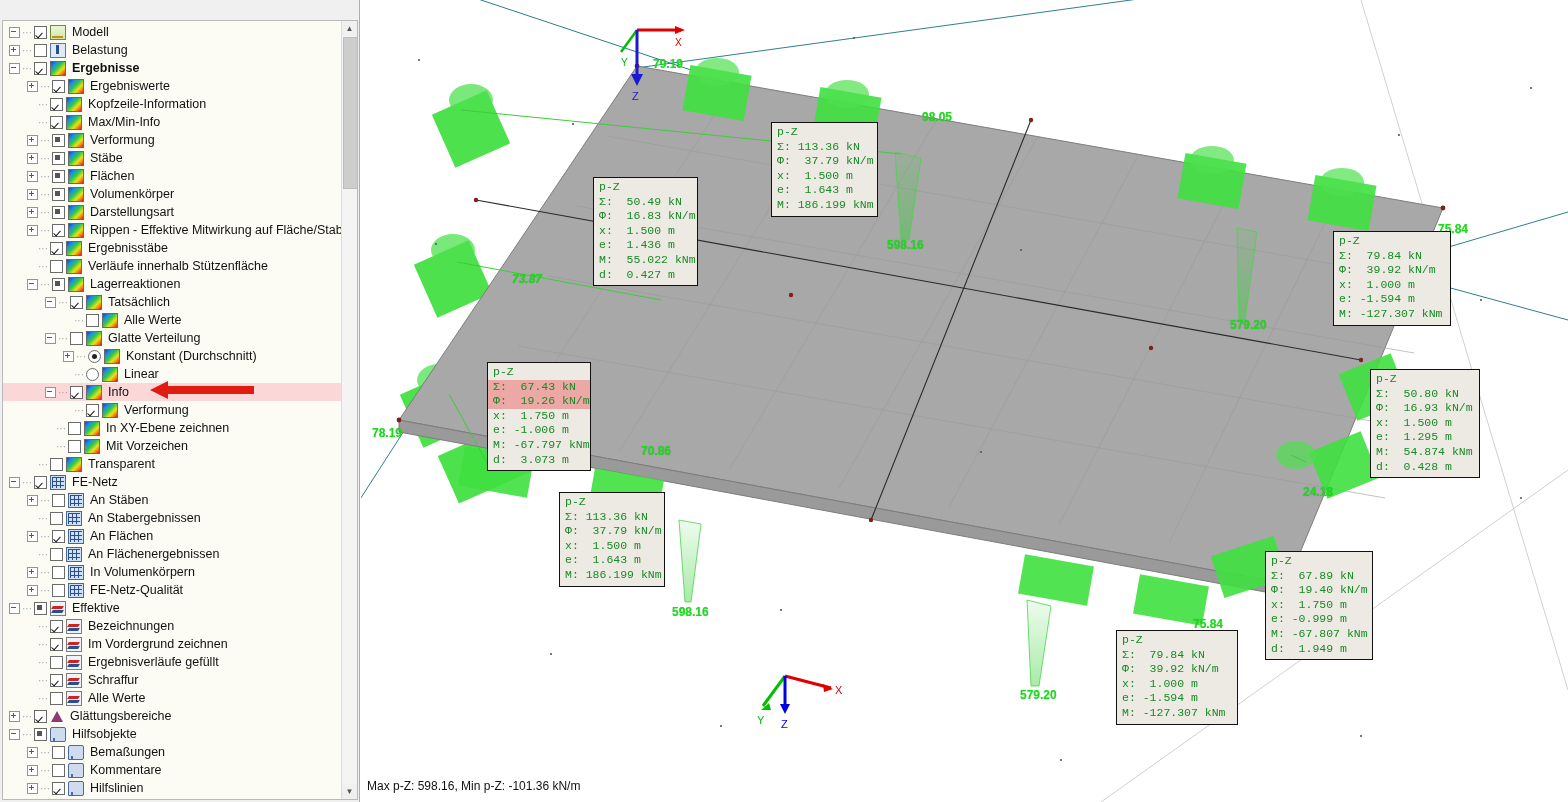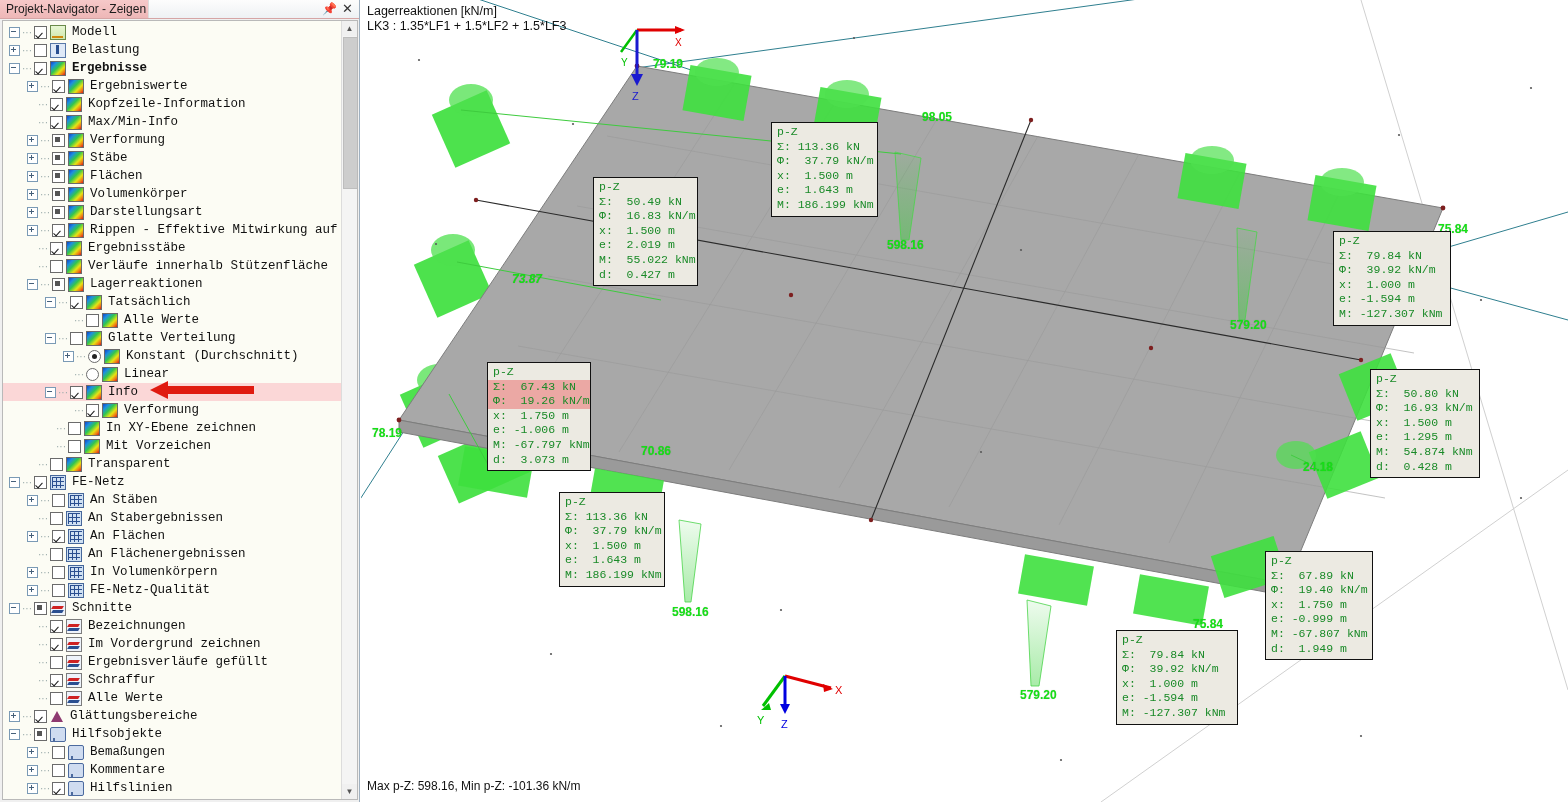--- a/index.html
+++ b/index.html
@@ -109,21 +109,21 @@
   .ic-cut{background:#eef3fa;border:1px solid #7c7c7c;}
   .ic-cut::after{content:"";position:absolute;left:1px;top:4px;width:11px;height:3px;background:#cf2222;transform:skewX(-30deg);}
   .ic-cut::before{content:"";position:absolute;left:1px;top:8px;width:11px;height:3px;background:#2a4f90;transform:skewX(-30deg);}
   .ic-smooth{width:14px;height:13px;}
   .ic-smooth::after{
     content:"";position:absolute;left:1px;top:1px;border-left:6px solid transparent;
     border-right:6px solid transparent;border-bottom:11px solid #8e3a70;
   }
   .ic-help{background:#cfdcf0;border:1px solid #4b6a9e;border-radius:2px 2px 2px 0;}
   .ic-help::after{content:"";position:absolute;left:2px;top:10px;width:2px;height:4px;background:#4b6a9e;}
-  .tlabel{padding-left:2px;font-family:Liberation Mono, monospace;}
+  .tlabel{padding-left:2px;}
   #nav-scroll{
     position:absolute;right:0;top:0;width:15px;height:778px;background:#f4f4f4;
     border-left:1px solid #dcdcdc;
   }
   #nav-scroll .sb-up,#nav-scroll .sb-dn{
     position:absolute;left:0;width:15px;height:15px;background:#f0f0f0;
     display:flex;align-items:center;justify-content:center;font-size:8px;color:#555;
   }
   #nav-scroll .sb-up{top:0;}
   #nav-scroll .sb-dn{bottom:0;}
@@ -167,26 +167,20 @@
   }
   #axes{position:absolute;left:392px;top:658px;width:100px;height:80px;z-index:35;}
 </style>
 </head>
 <body>
 
 <div id="app">
 
   <div id="navigator">
 
-    <div id="nav-titlebar">
-      <div id="nav-title-fill"></div>
-      <span id="nav-title">Projekt-Navigator - Zeigen</span>
-      <span class="nav-btn" id="nav-pin">📌</span>
-      <span class="nav-btn" id="nav-close">✕</span>
-    </div>
 
     <div id="nav-tree-wrap">
       <div id="nav-tree">
           <div class="trow" style="padding-left: 6px;">
             <span class="expander"></span>
             <span class="dots">···</span>
             <span class="cbox checked"></span>
             <span class="ticon ic-model"></span>
             <span class="tlabel">Modell</span>
           </div>
@@ -405,21 +399,21 @@
             <span class="dots">···</span>
             <span class="cbox"></span>
             <span class="ticon ic-mesh"></span>
             <span class="tlabel">FE-Netz-Qualität</span>
           </div>
           <div class="trow" style="padding-left: 6px;">
             <span class="expander"></span>
             <span class="dots">···</span>
             <span class="cbox partial"></span>
             <span class="ticon ic-cut"></span>
-            <span class="tlabel">Schnitte</span>
+            <span class="tlabel">Effektive</span>
           </div>
           <div class="trow" style="padding-left: 24px;">
             <span class="expander none"></span>
             <span class="dots">···</span>
             <span class="cbox checked"></span>
             <span class="ticon ic-cut"></span>
             <span class="tlabel">Bezeichnungen</span>
           </div>
           <div class="trow" style="padding-left: 24px;">
             <span class="expander none"></span>
@@ -492,24 +486,20 @@
       </div>
     </div>
 
     <svg id="nav-arrow" style="position:absolute;left:130px;top:381px;width:125px;height:20px;z-index:9;">
       <polygon points="38,5 124,5 124,13 38,13 38,18 20,9 38,0" fill="#e01b10"></polygon>
     </svg>
   </div>
 
   <div id="viewport">
 
-    <div id="vp-header">
-      <div>Lagerreaktionen [kN/m]</div>
-      <div>LK3 : 1.35*LF1 + 1.5*LF2 + 1.5*LF3</div>
-    </div>
 
     <svg id="slab" viewBox="0 0 1207 802" preserveAspectRatio="none">
       <defs>
         <linearGradient id="gArrow" x1="0" y1="0" x2="0" y2="1">
           <stop offset="0%" stop-color="#30d030" stop-opacity="0.08"></stop>
           <stop offset="100%" stop-color="#30d030" stop-opacity="0.42"></stop>
         </linearGradient>
       </defs>
 
       <g stroke="#2f7f8f" stroke-width="1" fill="none">
@@ -639,21 +629,21 @@
     </svg>
 
     <div id="labels">
         <div class="glabel" style="left: 11px; top: 426px;">78.19</div>
         <div class="glabel" style="left: 292px; top: 57px;">79.19</div>
         <div class="glabel" style="left: 151px; top: 272px; font-style: italic;">73.87</div>
         <div class="glabel" style="left: 561px; top: 110px;">98.05</div>
         <div class="glabel" style="left: 526px; top: 238px;">598.16</div>
         <div class="glabel" style="left: 869px; top: 318px;">579.20</div>
         <div class="glabel" style="left: 1077px; top: 222px;">75.84</div>
-        <div class="glabel" style="left: 942px; top: 460px;">24.18</div>
+        <div class="glabel" style="left: 942px; top: 485px;">24.18</div>
         <div class="glabel" style="left: 311px; top: 605px;">598.16</div>
         <div class="glabel" style="left: 280px; top: 444px;">70.86</div>
         <div class="glabel" style="left: 659px; top: 688px;">579.20</div>
         <div class="glabel" style="left: 832px; top: 617px;">75.84</div>
       </div>
 
     <svg id="axes" viewBox="0 0 100 80">
       <line x1="32" y1="18" x2="78" y2="30" stroke="#e00000" stroke-width="3"></line>
       <polygon points="80,31 70,26 71,34" fill="#e00000"></polygon>
       <text x="82" y="36" fill="#e00000" font-size="11" font-family="Liberation Sans, sans-serif">X</text>
@@ -671,21 +661,21 @@
       <text x="64" y="24" fill="#e00000" font-size="10" font-family="Liberation Sans, sans-serif">X</text>
       <line x1="26" y1="8" x2="10" y2="30" stroke="#00c000" stroke-width="2.5"></line>
       <text x="10" y="44" fill="#00c000" font-size="10" font-family="Liberation Sans, sans-serif">Y</text>
       <line x1="26" y1="8" x2="26" y2="56" stroke="#1a1ad0" stroke-width="3"></line>
       <polygon points="26,64 20,52 32,52" fill="#1a1ad0"></polygon>
       <text x="21" y="78" fill="#1a1ad0" font-size="11" font-family="Liberation Sans, sans-serif">Z</text>
     </svg>
 
     <div id="infoboxes">
         <div class="infobox" style="left: 410px; top: 122px; width: 107px; min-height: 90px;"><span class="rw hd">p-Z</span><span class="rw">Σ: 113.36 kN</span><span class="rw">Φ:  37.79 kN/m</span><span class="rw">x:  1.500 m</span><span class="rw">e:  1.643 m</span><span class="rw">M: 186.199 kNm</span></div>
-        <div class="infobox" style="left: 232px; top: 177px; width: 105px; min-height: 105px;"><span class="rw hd">p-Z</span><span class="rw">Σ:  50.49 kN</span><span class="rw">Φ:  16.83 kN/m</span><span class="rw">x:  1.500 m</span><span class="rw">e:  2.019 m</span><span class="rw">M:  55.022 kNm</span><span class="rw">d:  0.427 m</span></div>
+        <div class="infobox" style="left: 232px; top: 177px; width: 105px; min-height: 105px;"><span class="rw hd">p-Z</span><span class="rw">Σ:  50.49 kN</span><span class="rw">Φ:  16.83 kN/m</span><span class="rw">x:  1.500 m</span><span class="rw">e:  1.436 m</span><span class="rw">M:  55.022 kNm</span><span class="rw">d:  0.427 m</span></div>
         <div class="infobox" style="left: 126px; top: 362px; width: 104px; min-height: 102px;"><span class="rw hd">p-Z</span><span class="rw hl">Σ:  67.43 kN</span><span class="rw hl">Φ:  19.26 kN/m</span><span class="rw">x:  1.750 m</span><span class="rw">e: -1.006 m</span><span class="rw">M: -67.797 kNm</span><span class="rw">d:  3.073 m</span></div>
         <div class="infobox" style="left: 198px; top: 492px; width: 106px; min-height: 89px;"><span class="rw hd">p-Z</span><span class="rw">Σ: 113.36 kN</span><span class="rw">Φ:  37.79 kN/m</span><span class="rw">x:  1.500 m</span><span class="rw">e:  1.643 m</span><span class="rw">M: 186.199 kNm</span></div>
         <div class="infobox" style="left: 972px; top: 231px; width: 118px; min-height: 89px;"><span class="rw hd">p-Z</span><span class="rw">Σ:  79.84 kN</span><span class="rw">Φ:  39.92 kN/m</span><span class="rw">x:  1.000 m</span><span class="rw">e: -1.594 m</span><span class="rw">M: -127.307 kNm</span></div>
         <div class="infobox" style="left: 1009px; top: 369px; width: 110px; min-height: 103px;"><span class="rw hd">p-Z</span><span class="rw">Σ:  50.80 kN</span><span class="rw">Φ:  16.93 kN/m</span><span class="rw">x:  1.500 m</span><span class="rw">e:  1.295 m</span><span class="rw">M:  54.874 kNm</span><span class="rw">d:  0.428 m</span></div>
         <div class="infobox" style="left: 904px; top: 551px; width: 108px; min-height: 103px;"><span class="rw hd">p-Z</span><span class="rw">Σ:  67.89 kN</span><span class="rw">Φ:  19.40 kN/m</span><span class="rw">x:  1.750 m</span><span class="rw">e: -0.999 m</span><span class="rw">M: -67.807 kNm</span><span class="rw">d:  1.949 m</span></div>
         <div class="infobox" style="left: 755px; top: 630px; width: 122px; min-height: 89px;"><span class="rw hd">p-Z</span><span class="rw">Σ:  79.84 kN</span><span class="rw">Φ:  39.92 kN/m</span><span class="rw">x:  1.000 m</span><span class="rw">e: -1.594 m</span><span class="rw">M: -127.307 kNm</span></div>
       </div>
 
     <div id="statusbar">Max p-Z: 598.16, Min p-Z: -101.36 kN/m</div>
   </div>

